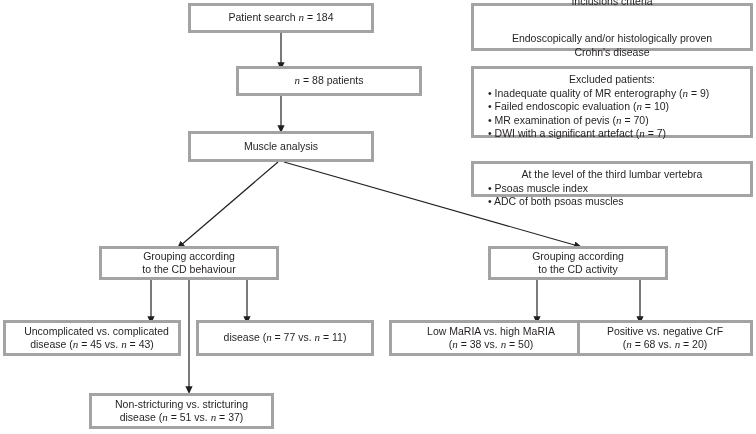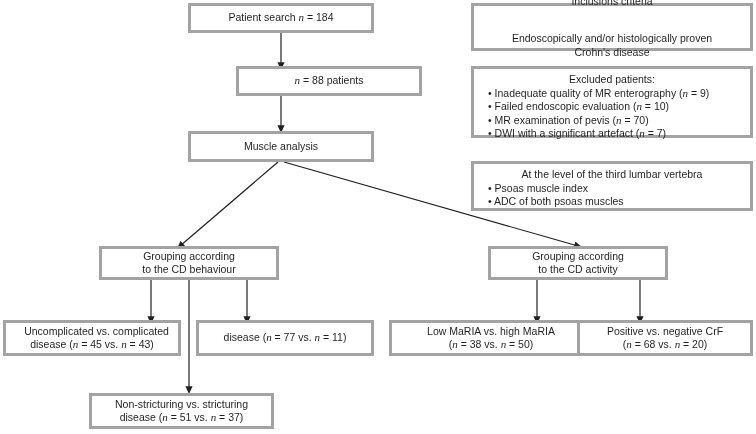--- a/index.html
+++ b/index.html
@@ -112,21 +112,21 @@
   <div class="box" style="left:471px; top:66px; width:282px; height:72px; justify-content:flex-start; padding-top:4px;">
     <span class="hdr">Excluded patients:</span>
     <span class="bullets">
       <span class="line"><span>• Inadequate quality of MR enterography (</span><em class="n">n</em><span> = 9)</span></span>
       <span class="line"><span>• Failed endoscopic evaluation (</span><em class="n">n</em><span> = 10)</span></span>
       <span class="line"><span>• MR examination of pevis (</span><em class="n">n</em><span> = 70)</span></span>
       <span class="line"><span>• DWI with a significant artefact (</span><em class="n">n</em><span> = 7)</span></span>
     </span>
   </div>
 
-  <div class="box" style="left:471px; top:161px; width:282px; height:50px; justify-content:flex-start; padding-top:4px;">
+  <div class="box" style="left:471px; top:161px; width:282px; height:36px; justify-content:flex-start; padding-top:4px;">
     <span class="hdr">At the level of the third lumbar vertebra</span>
     <span class="bullets">
       <span class="line">• Psoas muscle index</span>
       <span class="line">• ADC of both psoas muscles</span>
     </span>
   </div>
 
   <div class="box" style="left:99px; top:246px; width:180px; height:34px;">
     <span class="line" style="position:static;">Grouping according</span>
     <span class="line" style="position:static;">to the CD behaviour</span>

